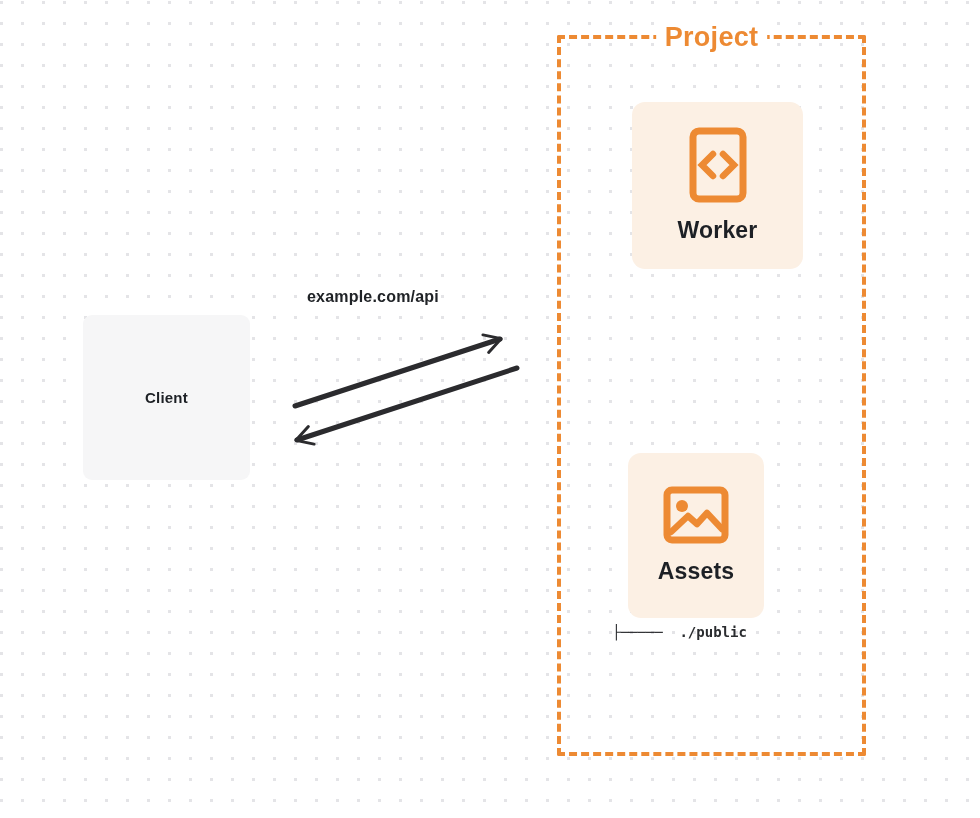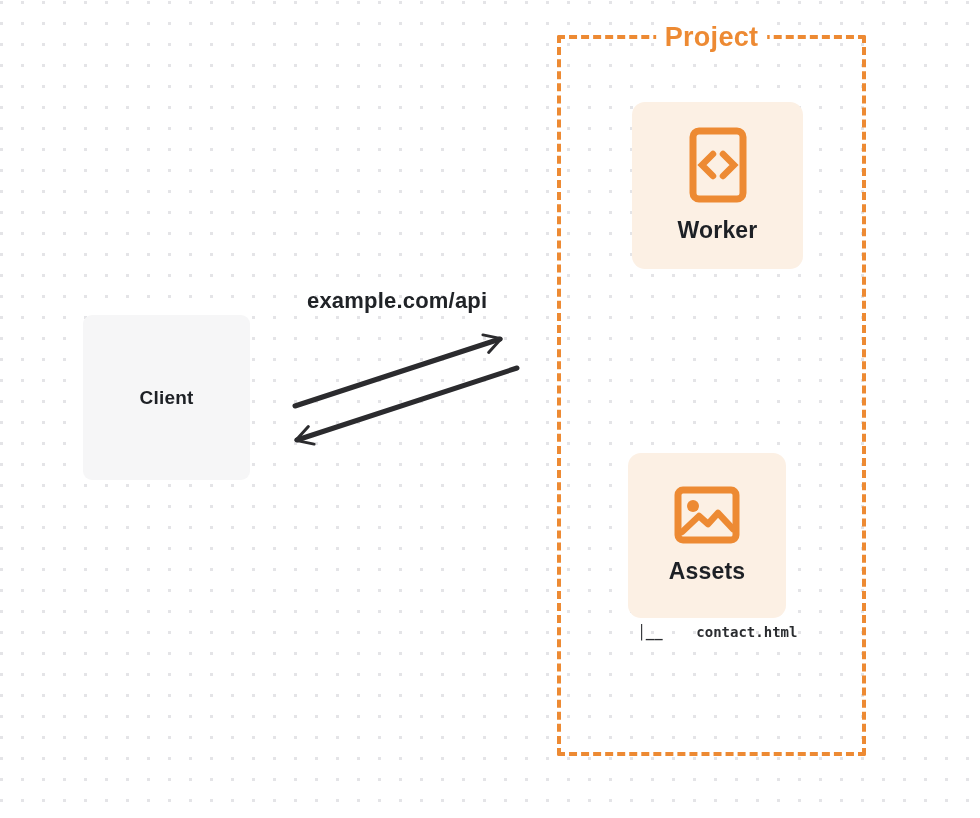--- a/index.html
+++ b/index.html
@@ -17,26 +17,26 @@
     background-size:21px 21px;
     background-position:12px 13px;
   }
   
   .client-box{
     position:absolute;left:83px;top:315px;width:167px;height:165px;
     background:#f6f6f7;border-radius:9px;
     display:flex;align-items:center;justify-content:center;
   }
   .client-box .node-label{
-    font-size:19px;font-weight:700;color:#1d2025;letter-spacing:.2px;
+    font-size:15px;font-weight:700;color:#1d2025;letter-spacing:.2px;
   }
   
   .api-label{
     position:absolute;left:307px;top:288px;
-    font-size:22px;font-weight:700;color:#202327;letter-spacing:.2px;
+    font-size:16px;font-weight:700;color:#202327;letter-spacing:.2px;
   }
   
   .arrows{position:absolute;left:0;top:0;width:980px;height:818px;pointer-events:none;}
   
   .project-frame{
     position:absolute;left:557px;top:35px;width:309px;height:721px;
     border:4px dashed #ed8a33;border-radius:2px;
     box-sizing:border-box;
   }
   .project-label{
@@ -49,21 +49,21 @@
   .card{
     position:absolute;
     background:#fcf0e4;border-radius:13px;
     display:flex;flex-direction:column;align-items:center;justify-content:center;
     gap:14px;
   }
   .card .node-label{
     font-size:23px;font-weight:700;color:#1d2025;letter-spacing:.2px;
   }
   .card.worker{left:71px;top:63px;width:171px;height:167px;}
-  .card.assets{left:67px;top:414px;width:158px;height:165px;}
+  .card.assets{left:67px;top:414px;width:136px;height:165px;}
   .card svg{display:block;}
   
   .file-tree{
     position:absolute;left:51px;top:583px;
     font-family:"DejaVu Sans Mono","Liberation Mono",monospace;
     font-size:14px;line-height:20px;font-weight:700;color:#2a2c2f;
   }
   .tree-line{white-space:pre;}
 </style>
 </head>
@@ -104,17 +104,17 @@
     <div class="card assets">
       <svg width="66" height="58" viewBox="0 0 66 58" xmlns="http://www.w3.org/2000/svg">
         <rect x="4" y="4" width="58" height="50" rx="5" fill="none" stroke="#ed8a33" stroke-width="7"></rect>
         <circle cx="19" cy="20" r="6" fill="#ed8a33"></circle>
         <path d="M8 46 L25 30 L34 38 L44 27 L59 43" fill="none" stroke="#ed8a33" stroke-width="6.5" stroke-linecap="round" stroke-linejoin="round"></path>
       </svg>
       <div class="node-label">Assets</div>
     </div>
 
     <div class="file-tree">
-      <div class="tree-line">   │__    contact.html</div>
+      <div class="tree-line">├─────  ./public</div>
     </div>
   </div>
 
 </div>
 
 </body></html>

